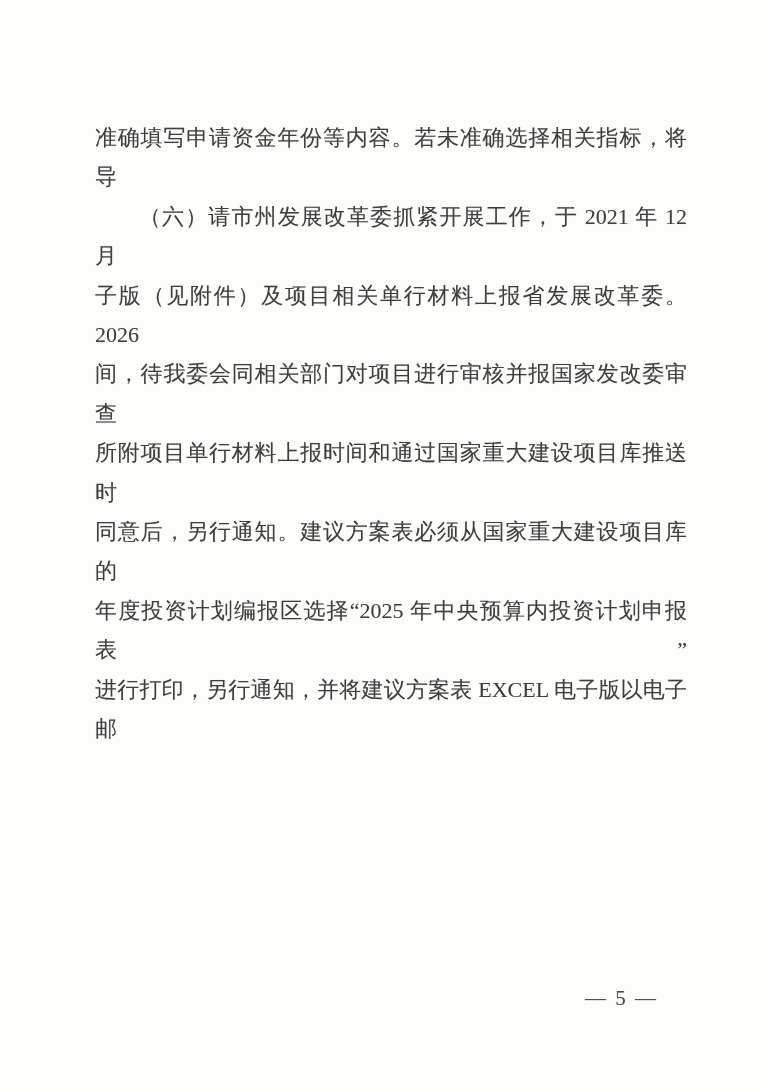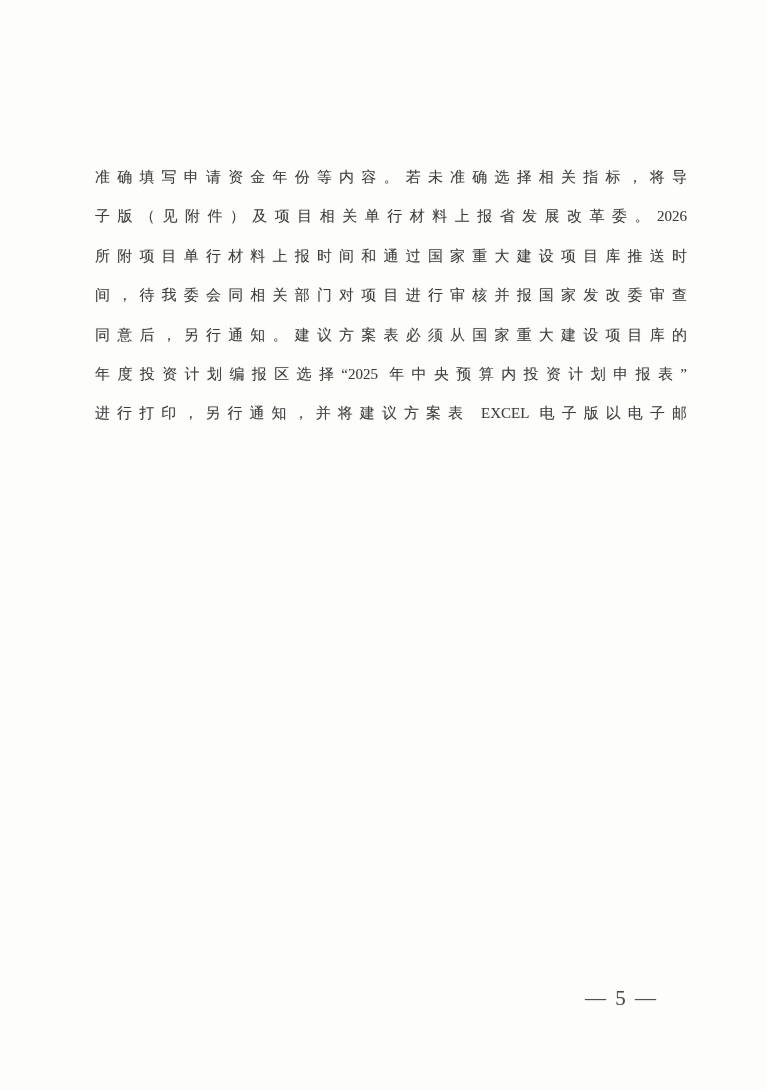--- a/index.html
+++ b/index.html
@@ -13,25 +13,24 @@
     height: 1091px;
     background: #fdfdfc;
     overflow: hidden;
     font-family: "Liberation Serif", "DejaVu Serif", serif;
   }
   .text-block {
     position: absolute;
     left: 95px;
     top: 118px;
     width: 592px;
-    font-size: 15px;
+    font-size: 22px;
     line-height: 39.4px;
     color: #3e3e3e;
     text-shadow: 0 0 1px rgba(62,62,62,0.25);
-    margin-top: 40px;
   }
   .line {
     white-space: pre-wrap;
     text-align: left;
   }
   .line.justify {
     text-align: justify;
     text-align-last: justify;
   }
   .line.indent {
@@ -46,21 +45,22 @@
     color: #4a4a4a;
     text-shadow: 0 0 1px rgba(62,62,62,0.25);
   }
 </style>
 </head>
 <body>
 
 <div class="page">
   <div class="text-block">
       <div class="line justify">准确填写申请资金年份等内容。若未准确选择相关指标，将导</div>
+      <div class="line justify indent">（六）请市州发展改革委抓紧开展工作，于 2021 年 12 月</div>
       <div class="line justify">子版（见附件）及项目相关单行材料上报省发展改革委。2026</div>
+      <div class="line justify">间，待我委会同相关部门对项目进行审核并报国家发改委审查</div>
       <div class="line justify">所附项目单行材料上报时间和通过国家重大建设项目库推送时</div>
-      <div class="line justify">间，待我委会同相关部门对项目进行审核并报国家发改委审查</div>
       <div class="line justify">同意后，另行通知。建议方案表必须从国家重大建设项目库的</div>
       <div class="line justify">年度投资计划编报区选择“2025 年中央预算内投资计划申报表”</div>
       <div class="line justify">进行打印，另行通知，并将建议方案表 EXCEL 电子版以电子邮</div>
     </div>
   <div class="footer-page-number">— 5 —</div>
 </div>
 
 </body></html>

